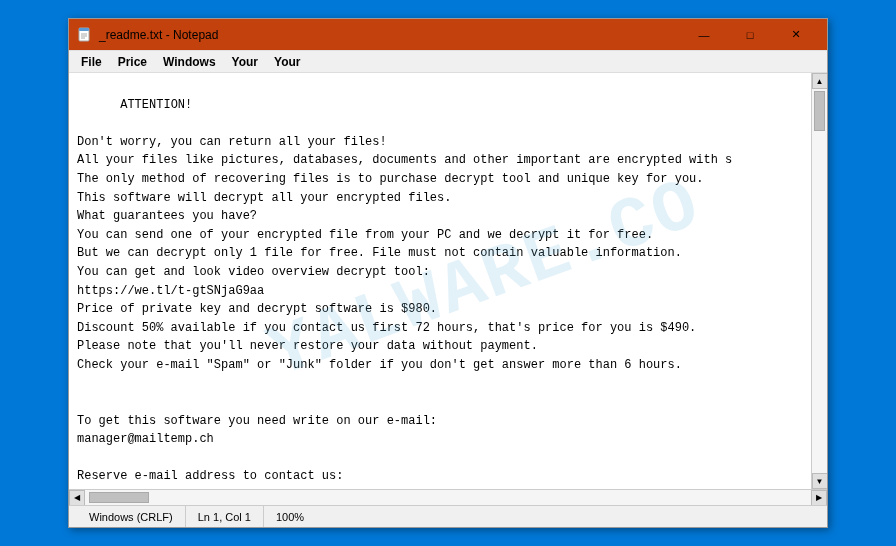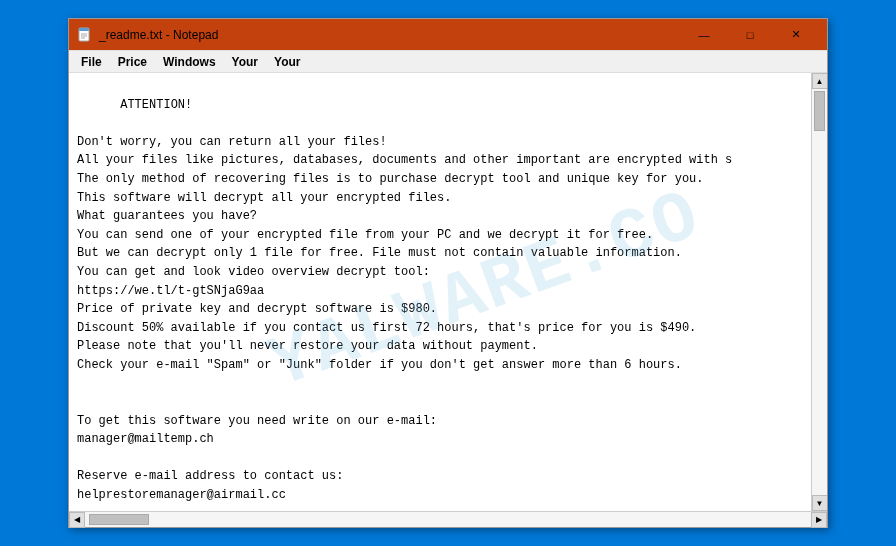--- a/index.html
+++ b/index.html
@@ -287,13 +287,18 @@
   </div>
 
   <div class="bottom-scrollbar">
     <div class="h-scroll-arrow">◀</div>
     <div class="h-scroll-track">
       <div class="h-scroll-thumb"></div>
     </div>
     <div class="h-scroll-arrow">▶</div>
   </div>
 
+  <div class="status-bar">
+    <div class="status-section">Windows (CRLF)</div>
+    <div class="status-section">Ln 1, Col 1</div>
+    <div class="status-section">100%</div>
+  </div>
 </div>
 
 </body></html>

